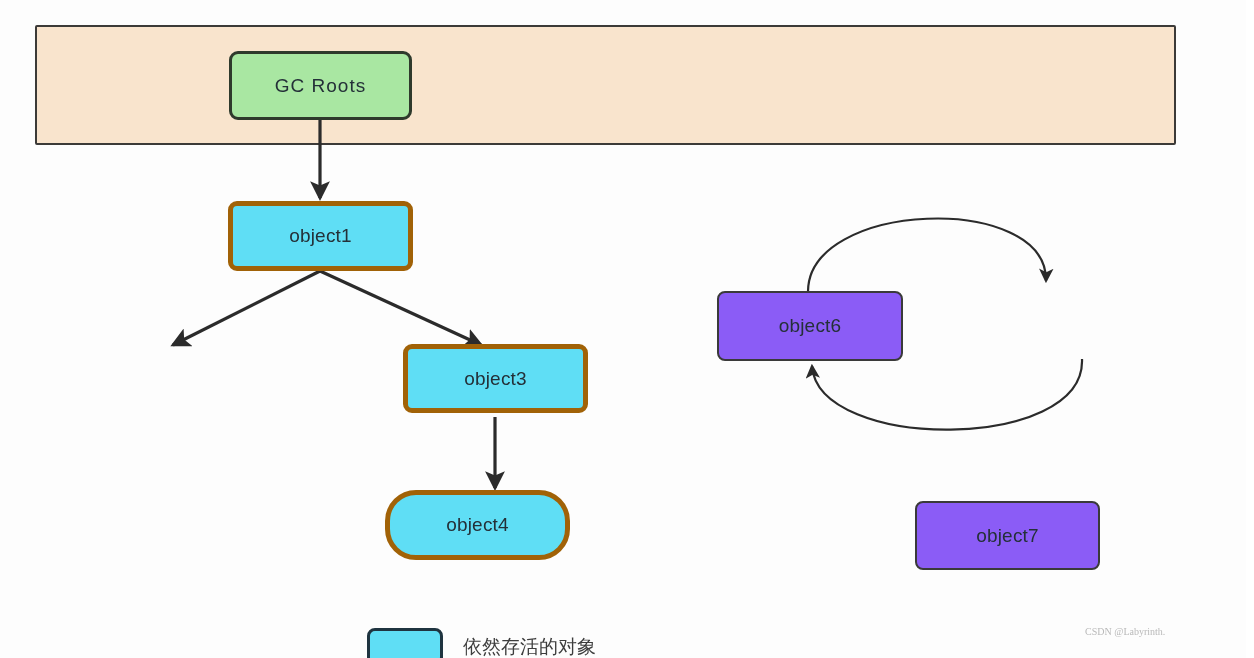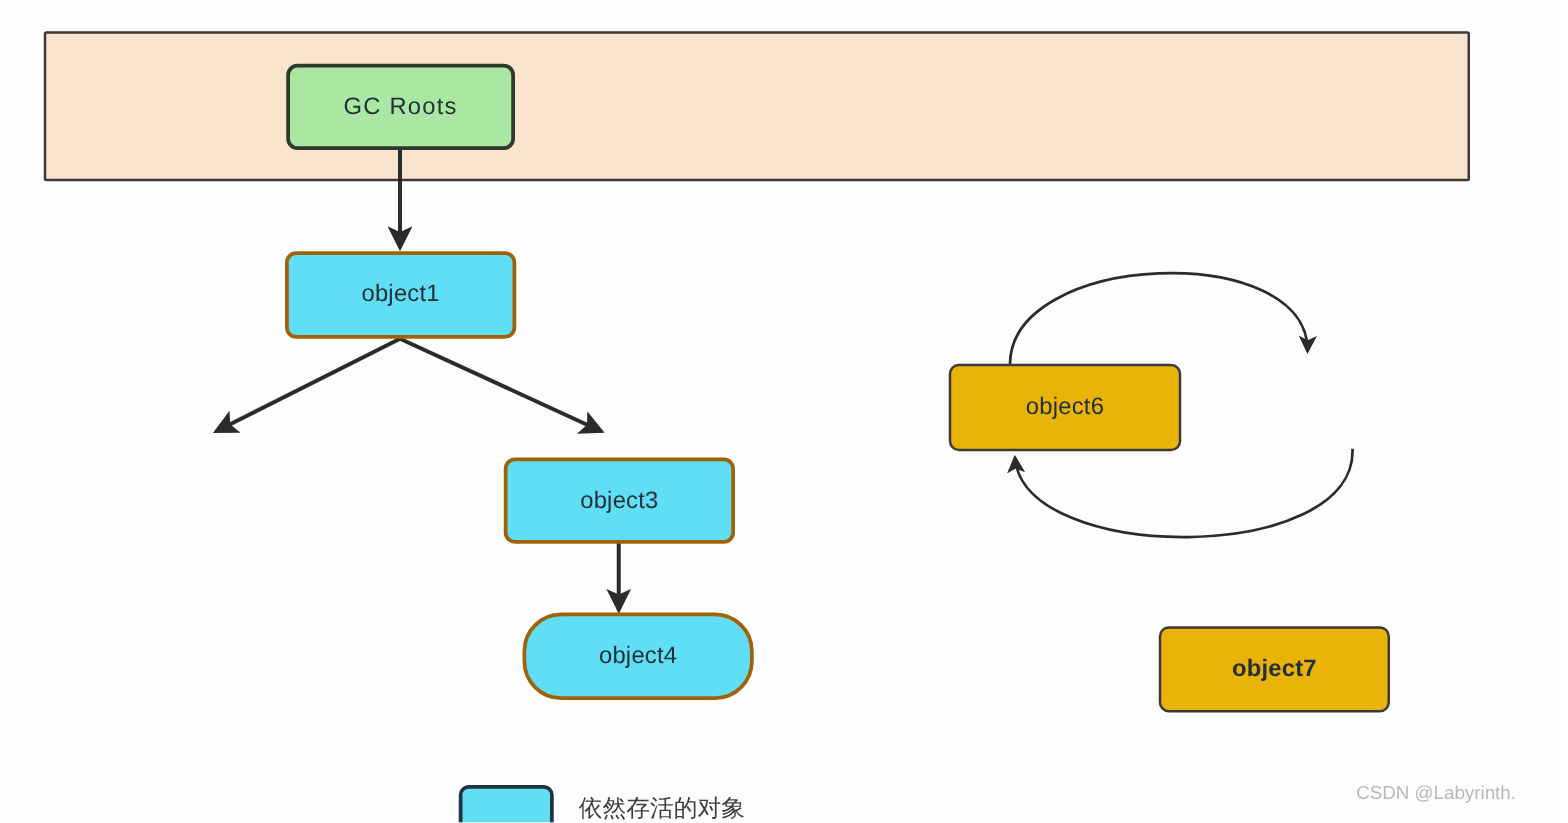--- a/index.html
+++ b/index.html
@@ -54,35 +54,34 @@
     width: 183px;
     height: 69px;
     background: #a9e7a2;
     border: 3px solid #2f3a2c;
   }
   .node-root .label {
     letter-spacing: 1px;
   }
   .node-live {
     background: #5fdef5;
-    border: 3px solid #a16207;
+    border: 5px solid #a16207;
   }
   .node-dead {
-    background: #eab308;
+    background: #8b5cf6;
     border: 2.5px solid #3a3a3a;
     border-radius: 8px;
-    margin-left: 42px;
   }
   .n-object1 { left: 228px; top: 201px; width: 185px; height: 70px; }
   .n-object2 { left: 65px;  top: 348px; width: 185px; height: 69px; }
-  .n-object3 { left: 403px; top: 366px; width: 185px; height: 69px; }
-  .n-object4 { left: 418px; top: 490px; width: 185px; height: 70px; border-radius: 31px; }
+  .n-object3 { left: 403px; top: 344px; width: 185px; height: 69px; }
+  .n-object4 { left: 385px; top: 490px; width: 185px; height: 70px; border-radius: 31px; }
   .n-object5 { left: 990px; top: 285px; width: 185px; height: 73px; }
   .n-object6 { left: 717px; top: 291px; width: 186px; height: 70px; }
-  .n-object7 { left: 885px; top: 501px; width: 185px; height: 69px; font-weight: bold; }
+  .n-object7 { left: 915px; top: 501px; width: 185px; height: 69px; }
 
   .legend {
     position: absolute;
     left: 367px;
     top: 628px;
     display: flex;
     align-items: center;
     justify-content: space-between;
   }
   .legend-swatch {
@@ -96,23 +95,23 @@
   .legend-text {
     margin-left: 20px;
     font-size: 19px;
     color: #3d3d3d;
     font-family: "DejaVu Sans", "Liberation Sans", sans-serif;
   }
   .watermark {
     position: absolute;
     left: 1085px;
     top: 626px;
-    font-size: 15px;
+    font-size: 10px;
     color: #b9b9b9;
-    font-family: Liberation Sans, sans-serif;
+    font-family: Liberation Serif, serif;
     white-space: nowrap;
   }
 </style>
 </head>
 <body>
 
 <div id="canvas">
 
   <div class="banner"></div>
 

